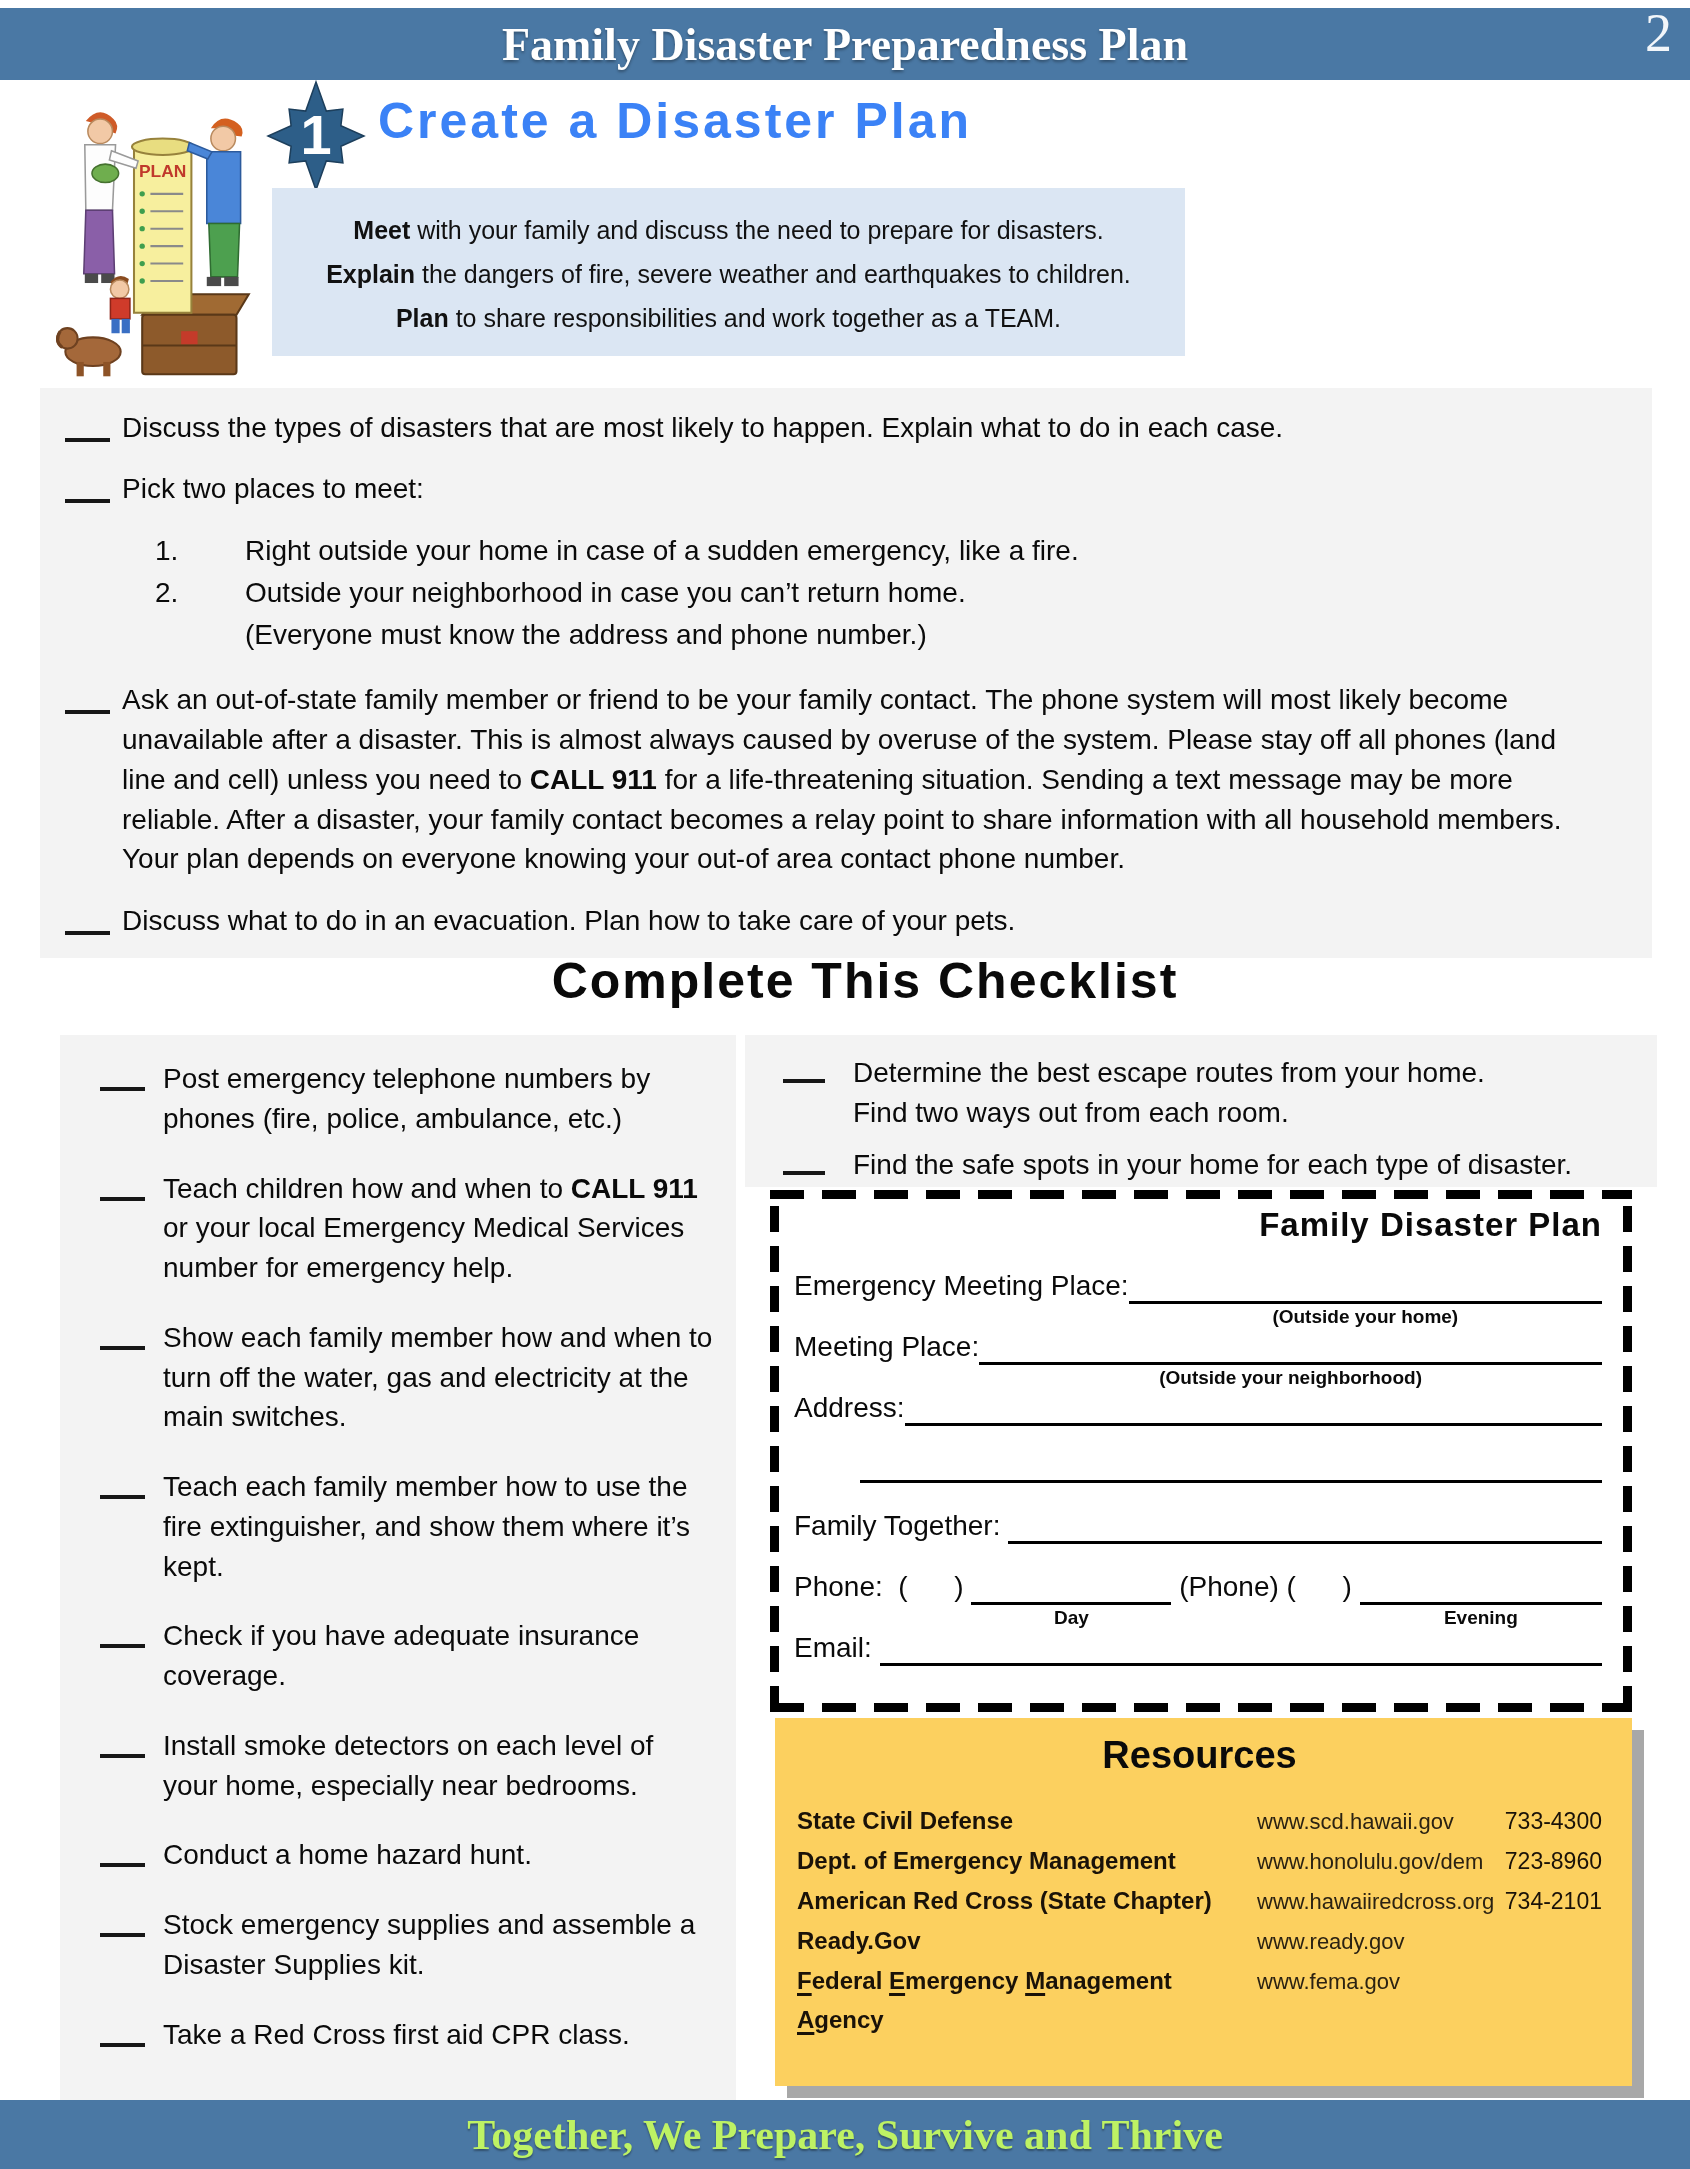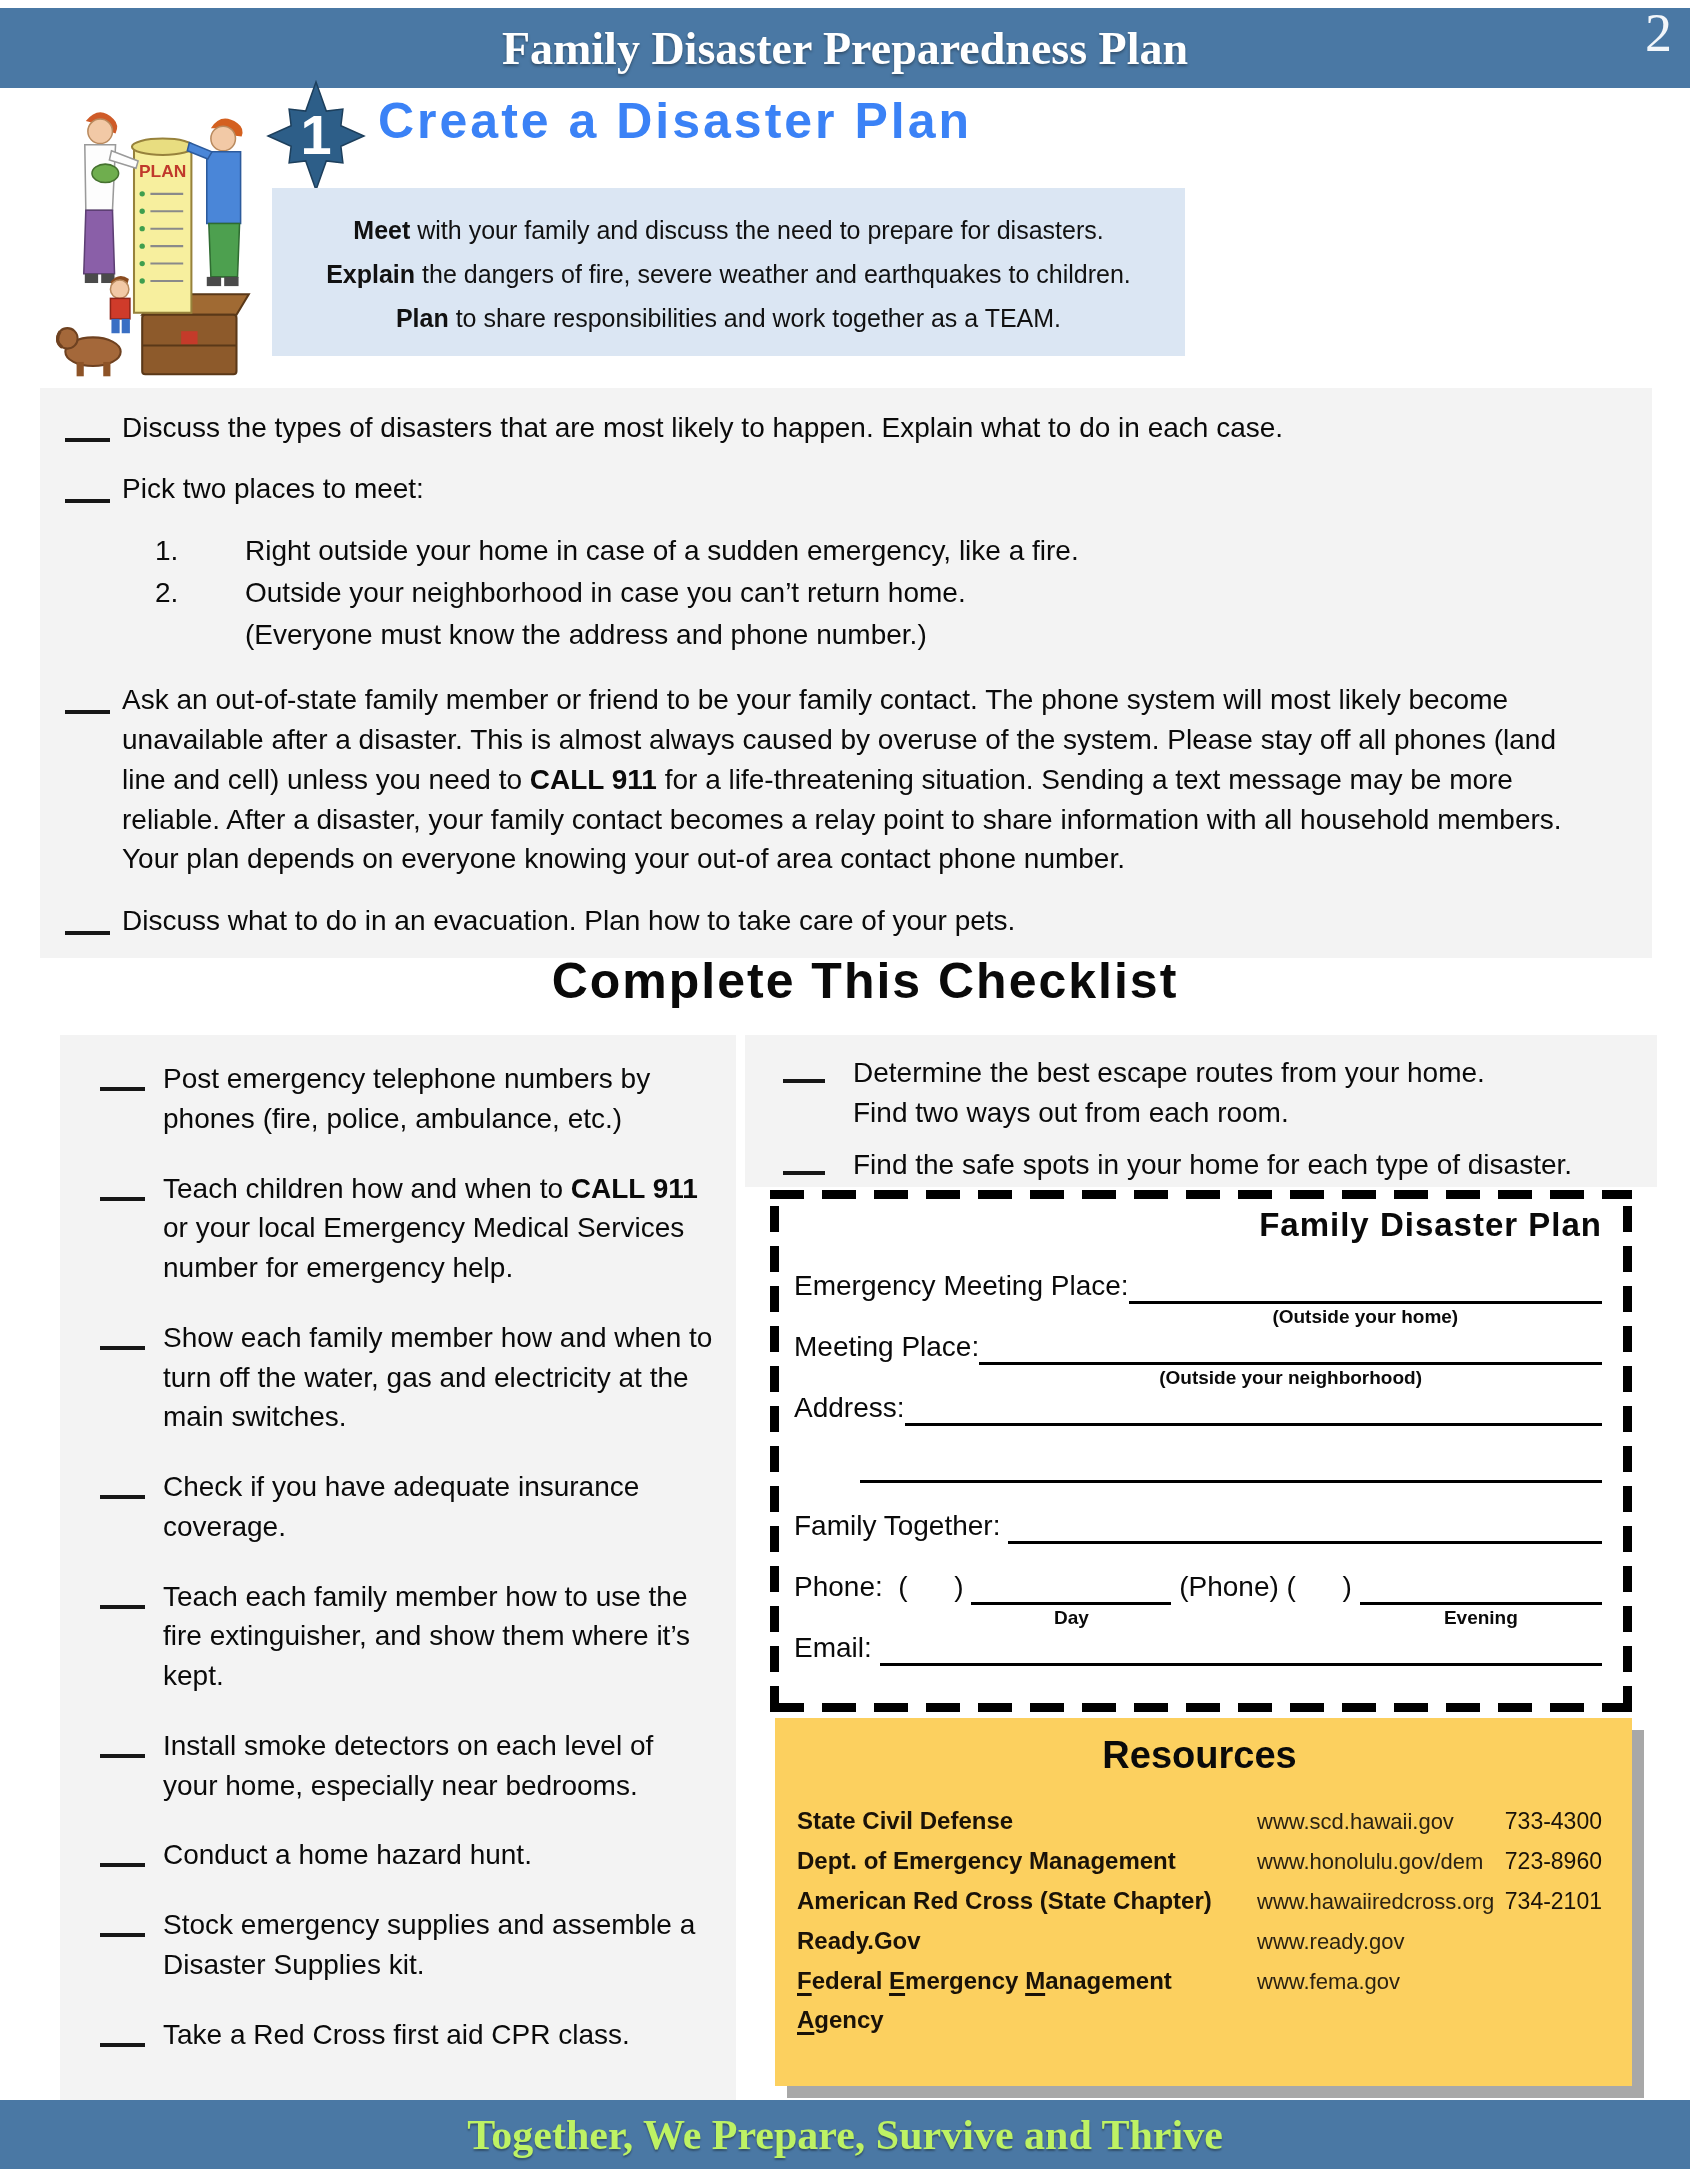--- a/index.html
+++ b/index.html
@@ -1,21 +1,21 @@
 <!DOCTYPE html>
 <html style="--banner-blue: #4a78a4; --badge-blue: #2d5e88; --intro-bg: #dbe6f3; --panel-gray: #f3f3f3; --resources-yellow: #fcd05f; --shadow-gray: #a8a8a8;"><head>
 <meta charset="utf-8">
 <style>
   * { margin:0; padding:0; box-sizing:border-box; }
   html,body { width:1690px; height:2169px; overflow:hidden; }
   body { background:#fff; font-family:"Liberation Sans", sans-serif; color:#0a0a0a; position:relative; }
   .page { position:relative; width:1690px; height:2169px; background:#fff; }
 
   
-  .topbar { position:absolute; left:0; top:8px; width:1690px; height:80px;
+  .topbar { position:absolute; left:0; top:8px; width:1690px; height:72px;
     background:var(--banner-blue,#4a78a4); display:flex; align-items:center; justify-content:center; }
   .topbar-title { font-family:"Liberation Serif", serif; font-weight:bold; color:#fff;
     font-size:46px; text-shadow:0 2px 3px rgba(0,0,0,.35); }
   .bottombar { position:absolute; left:0; top:2100px; width:1690px; height:69px;
     background:var(--banner-blue,#4a78a4); display:flex; align-items:center; justify-content:center; }
   .slogan { font-family:"Liberation Serif", serif; font-weight:bold; color:#bef264;
     font-size:42px; text-shadow:0 2px 2px rgba(0,0,0,.35); }
   .pageno { position:absolute; right:18px; top:2px; font-family:"Liberation Serif", serif;
     color:#f2f6fa; font-size:54px; }
 
@@ -228,25 +228,25 @@
       <div class="check-row">
         <span class="blank"></span>
         <p class="check-text"><span>Teach children how and when to </span><b>CALL 911</b><span> or your local Emergency Medical Services number for emergency help.</span></p>
       </div>
       <div class="check-row">
         <span class="blank"></span>
         <p class="check-text"><span>Show each family member how and when to turn off the water, gas and electricity at the main switches.</span></p>
       </div>
       <div class="check-row">
         <span class="blank"></span>
+        <p class="check-text"><span>Teach each family member how to use the fire extinguisher, and show them where it’s kept.</span></p>
+      </div>
+      <div class="check-row">
+        <span class="blank"></span>
         <p class="check-text"><span>Check if you have adequate insurance coverage.</span></p>
-      </div>
-      <div class="check-row">
-        <span class="blank"></span>
-        <p class="check-text"><span>Teach each family member how to use the fire extinguisher, and show them where it’s kept.</span></p>
       </div>
       <div class="check-row">
         <span class="blank"></span>
         <p class="check-text"><span>Install smoke detectors on each level of your home, especially near bedrooms.</span></p>
       </div>
       <div class="check-row">
         <span class="blank"></span>
         <p class="check-text"><span>Conduct a home hazard hunt.</span></p>
       </div>
       <div class="check-row">

